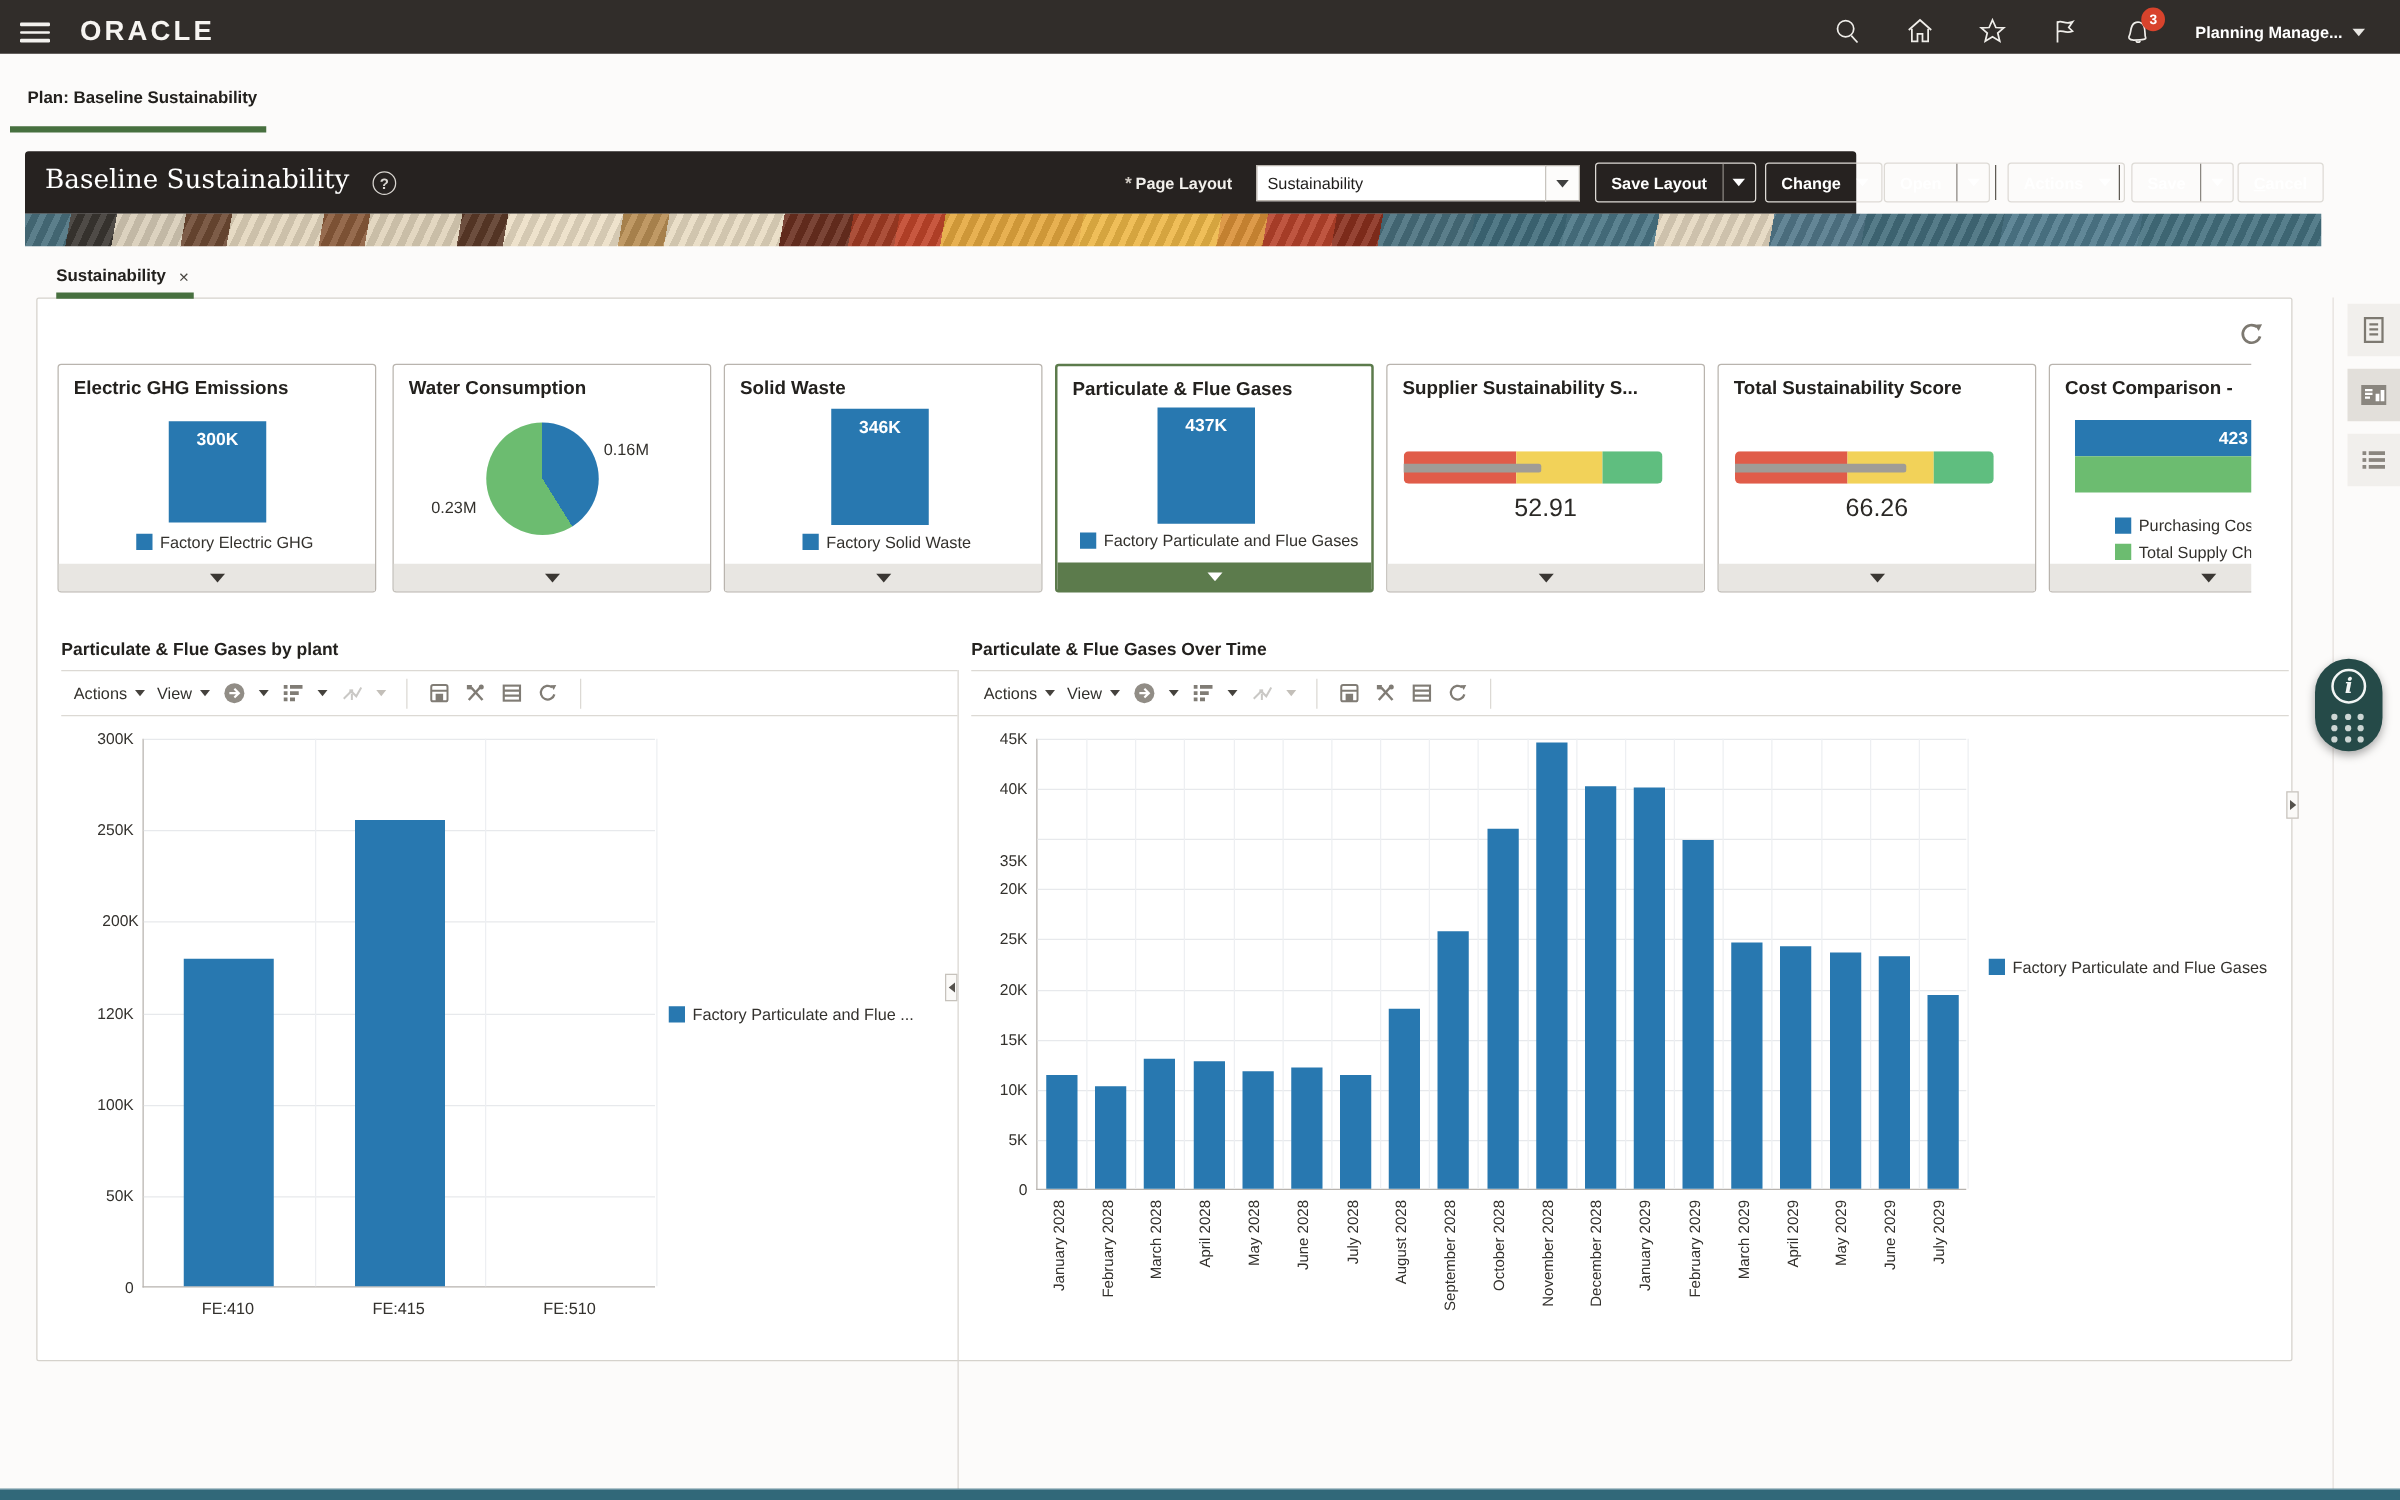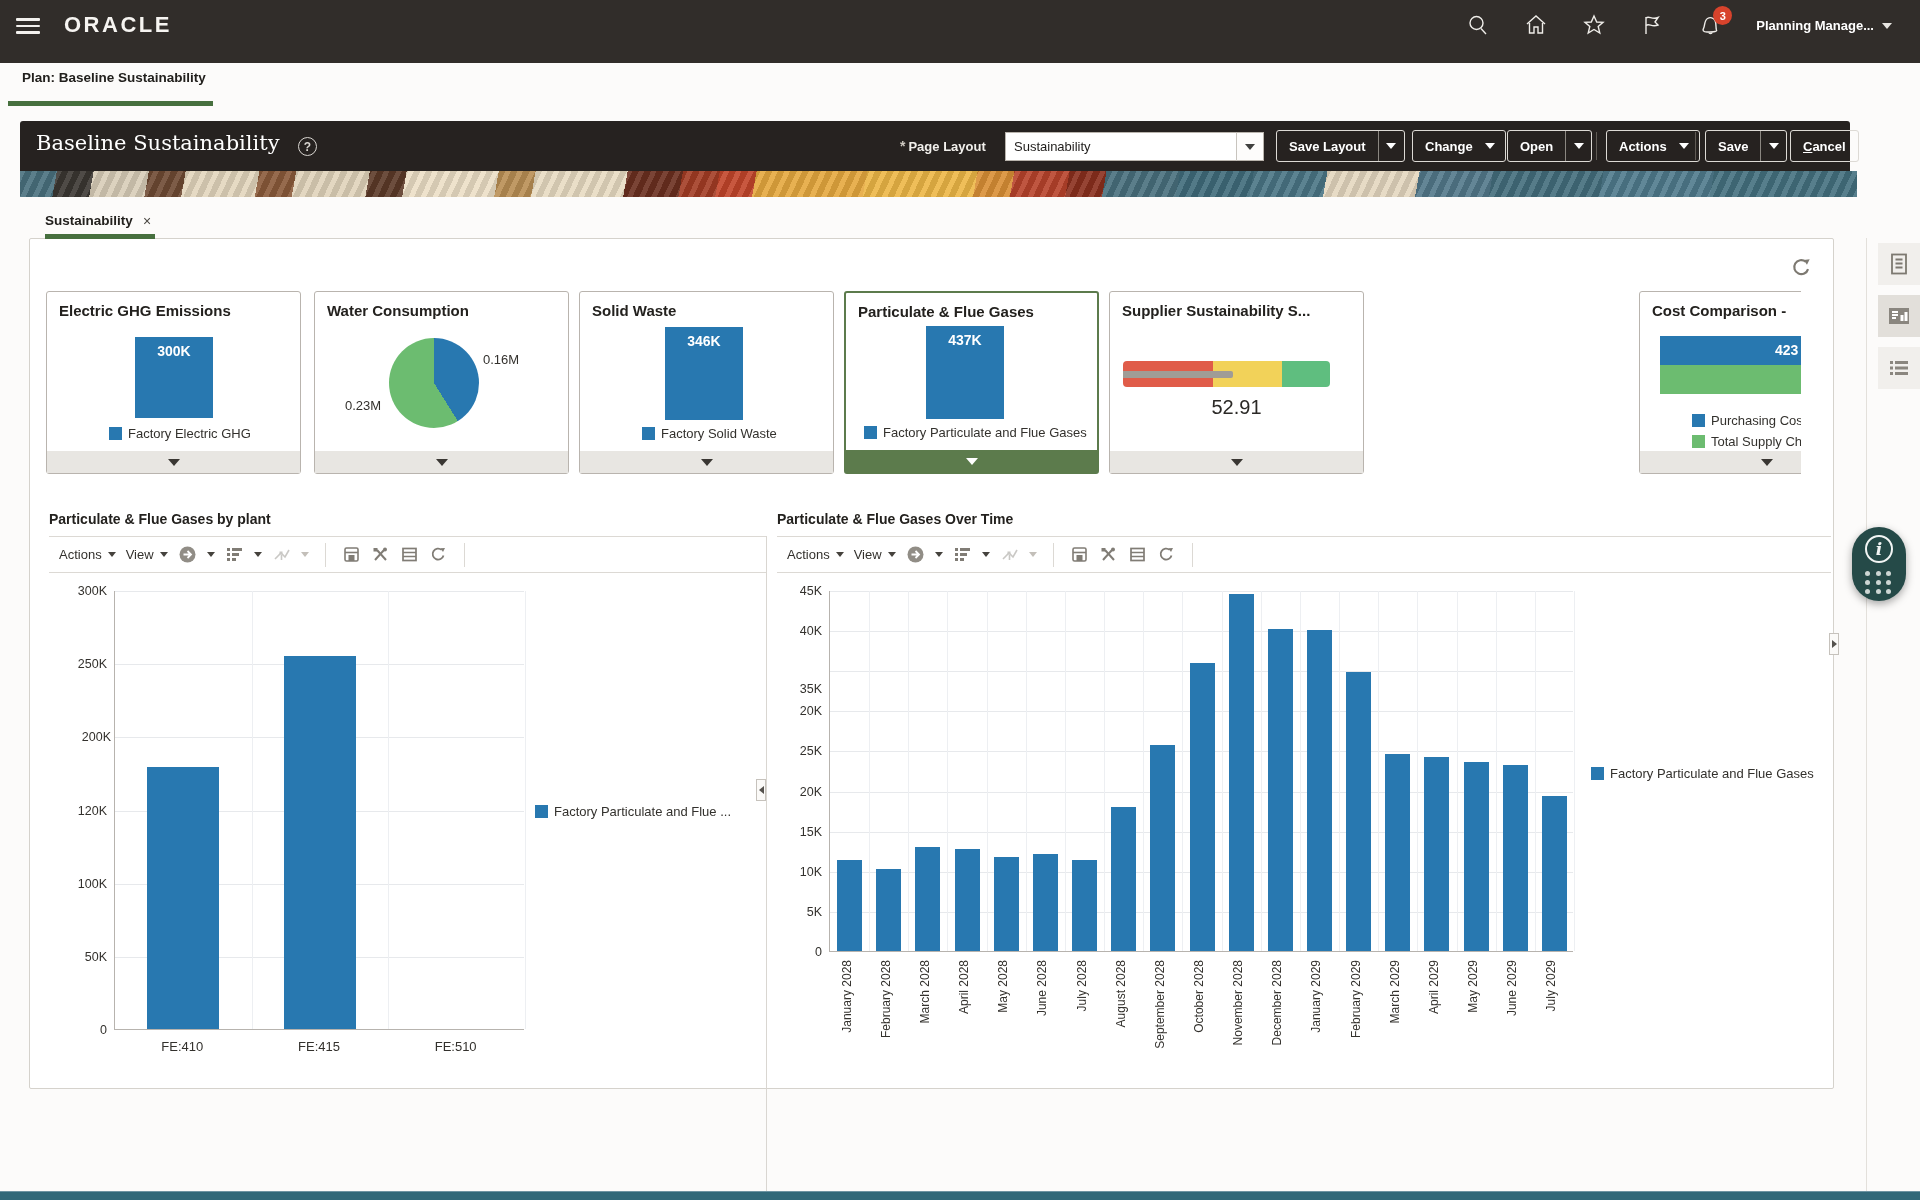--- a/index.html
+++ b/index.html
@@ -1,37 +1,37 @@
 <!DOCTYPE html>
 <html><head>
 <meta charset="utf-8">
 <style>
   * { margin:0; padding:0; box-sizing:border-box; }
   html,body { width:1920px; height:1200px; }
   body { font-family:"Liberation Sans", sans-serif; background:#fcfbfa; color:#1f1d1b; overflow:hidden; }
   .page { position:relative; width:1920px; height:1200px; }
 
   
-  .topbar { position:absolute; left:0; top:0; width:1920px; height:63px; background:#312d2a; display:flex; align-items:center; }
+  .topbar { position:absolute; left:0; top:0; width:1920px; height:43px; background:#312d2a; display:flex; align-items:center; }
   .hamburger { position:absolute; left:16px; top:14px; width:24px; height:22px; cursor:pointer; }
   .hamburger i { display:block; height:2.5px; background:#f3f1ee; margin:4px 0; border-radius:1px; }
   .brand { position:absolute; left:64px; top:12px; font-size:22px; font-weight:bold; letter-spacing:2.5px; color:#f6f4f1; }
   .topbar-right { position:absolute; right:0; top:0; height:50px; display:flex; align-items:center; gap:34px; padding-right:28px; }
   .tb-icon { width:24px; height:24px; position:relative; cursor:pointer; }
   .tb-icon svg { width:24px; height:24px; stroke:#efede9; fill:none; stroke-width:1.4; }
   .badge { position:absolute; top:-7px; right:-10px; min-width:19px; height:19px; border-radius:10px; background:#d8432c; color:#fff; font-size:11px; font-weight:bold; display:flex; align-items:center; justify-content:center; padding:0 4px; }
   .user-menu { display:flex; align-items:center; gap:8px; color:#fff; font-size:13px; font-weight:bold; cursor:pointer; }
   .caret-w { width:0; height:0; border-left:5px solid transparent; border-right:5px solid transparent; border-top:6px solid #e8e6e2; margin-top:2px; }
 
   
   .plan-tab-label { position:absolute; left:22px; top:70px; font-size:13.5px; font-weight:bold; color:#22201d; cursor:pointer; }
   .plan-tab-underline { position:absolute; left:8px; top:101px; width:205px; height:5px; background:#47703f; }
 
   
-  .plan-header { position:absolute; left:20px; top:121px; width:1830px; height:50px; background:#262220; border-radius:3px 3px 0 0; }
+  .plan-header { position:absolute; left:20px; top:121px; width:1465px; height:50px; background:#262220; border-radius:3px 3px 0 0; }
   .plan-title { position:absolute; left:16px; top:10px; font-family:"DejaVu Serif", serif; font-size:21px; color:#ffffff; }
   .help-icon { position:absolute; left:278px; top:16px; width:19px; height:19px; border:1.6px solid #d9d6d1; border-radius:50%; color:#d9d6d1; font-size:12px; font-weight:bold; display:flex; align-items:center; justify-content:center; cursor:pointer; }
   .pl-label { position:absolute; left:880px; top:17px; font-size:13px; font-weight:bold; color:#f2f0ec; }
   .req { color:#cfcac2; font-size:14px; margin-right:3px; }
   .pl-input { position:absolute; left:985px; top:11px; width:232px; height:29px; background:#fff; border:1px solid #b9b4ad; font-size:13px; color:#1f1d1b; padding:0 8px; display:flex; align-items:center; }
   .pl-dd-btn { position:absolute; left:1216px; top:11px; width:28px; height:29px; background:#fdfcfb; border:1px solid #b9b4ad; border-left:1px solid #c8c4be; display:flex; align-items:center; justify-content:center; cursor:pointer; }
   .tri-dn { width:0; height:0; border-left:5px solid transparent; border-right:5px solid transparent; border-top:6px solid #40403f; }
   .hd-btn { position:absolute; top:9px; height:32px; border:1px solid #dddad5; border-radius:3px; background:transparent; color:#fff; font-size:13px; font-weight:bold; display:flex; align-items:center; cursor:pointer; }
   .hd-btn .lbl { padding:0 12px; }
   .hd-btn .split { width:26px; height:100%; border-left:1px solid #8b8781; display:flex; align-items:center; justify-content:center; }
@@ -291,20 +291,33 @@
           <span class="seg" style="width:33.5%; background:#f2d259;"></span>
           <span class="seg" style="width:23%;   background:#5fbe7f;"></span>
         </div>
         <div class="needle" style="width:110px;"></div>
         <div class="gauge-value">52.91</div>
         <div class="tile-strip">
             <span class="tri"></span>
           </div>
       </div>
 
+      <div class="tile" style="left:1344px;">
+        <div class="tile-title">Total Sustainability Score</div>
+        <div class="gauge">
+          <span class="seg" style="width:43.5%; background:#e05c49;"></span>
+          <span class="seg" style="width:33.5%; background:#f2d259;"></span>
+          <span class="seg" style="width:23%;   background:#5fbe7f;"></span>
+        </div>
+        <div class="needle" style="width:137px;"></div>
+        <div class="gauge-value">66.26</div>
+        <div class="tile-strip">
+            <span class="tri"></span>
+          </div>
+      </div>
 
       <div class="tile" style="left:1609px;">
         <div class="tile-title">Cost Comparison - </div>
         <div class="hbar" style="top:44px; width:235px; background:#2878b0;">
           <div class="hbar-label" style="left:115px;">423</div>
         </div>
         <div class="hbar" style="top:73px; width:235px; background:#6cbc70;"></div>
         <div class="tile-legend" style="left:52px; top:121px;">
           <span class="swatch" style="background:#2878b0;"></span>
           <span>Purchasing Cos</span>

